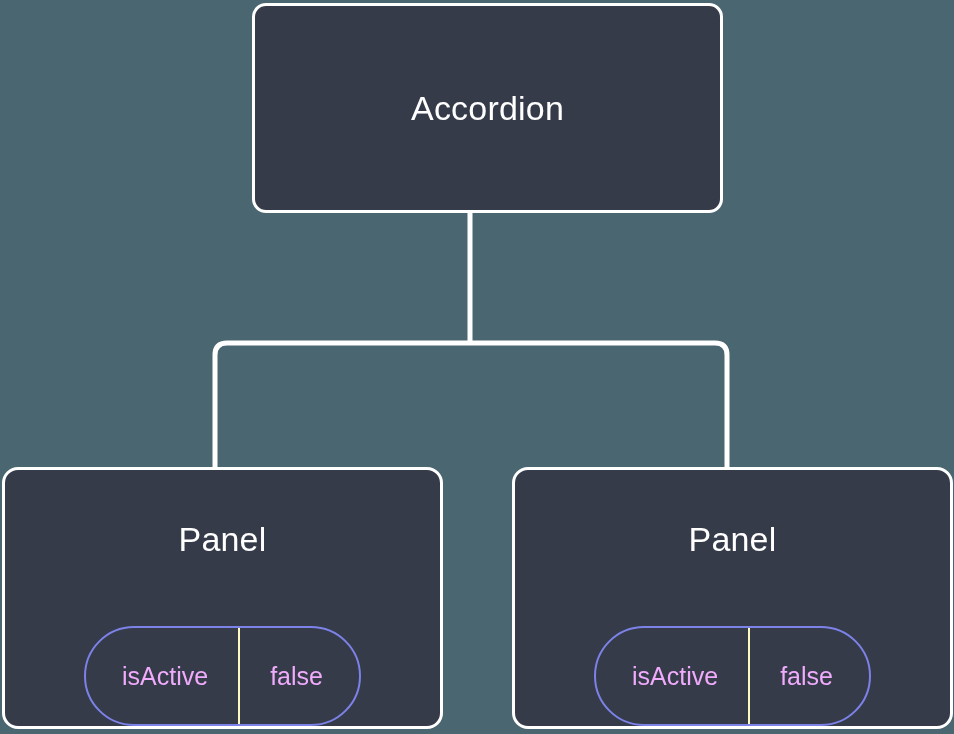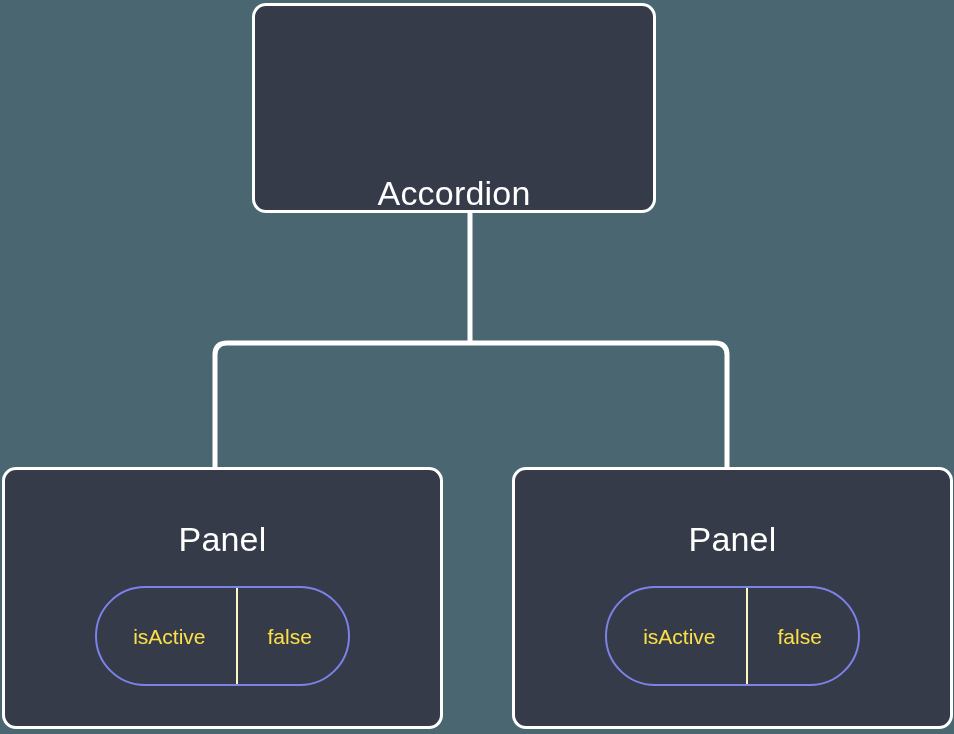--- a/index.html
+++ b/index.html
@@ -50,32 +50,33 @@
     font-weight: 400;
     line-height: 1;
     letter-spacing: 0.2px;
     white-space: nowrap;
   }
 
   
   #node-accordion {
     left: 252px;
     top: 3px;
-    width: 404px;
+    width: 471px;
     height: 210px;
-    justify-content: flex-end;
+    justify-content: center;
   }
 
   
   .node-panel {
     top: 467px;
     width: 441px;
     height: 262px;
-    justify-content: flex-start;
+    justify-content: space-between;
     padding-top: 52px;
+    border-radius: 16px;
   }
   #node-panel-0 { left: 2px; }
   #node-panel-1 { left: 512px; }
 
   
   .prop-pill {
     margin-top: 30px;
     box-sizing: border-box;
     height: 100px;
     border: 2px solid #7c82e8;
@@ -83,22 +84,22 @@
     display: flex;
     align-items: stretch;
     background: transparent;
   }
 
   .prop-key,
   .prop-val {
     display: flex;
     align-items: center;
     justify-content: center;
-    color: #fde047;
-    font-size: 21px;
+    color: #f0abfc;
+    font-size: 25px;
     font-weight: 400;
     line-height: 1;
     white-space: nowrap;
   }
   .prop-key {
     padding: 0 30px 0 36px;
   }
   .prop-val {
     padding: 0 36px 0 30px;
     border-left: 2px solid #fef9c3;

